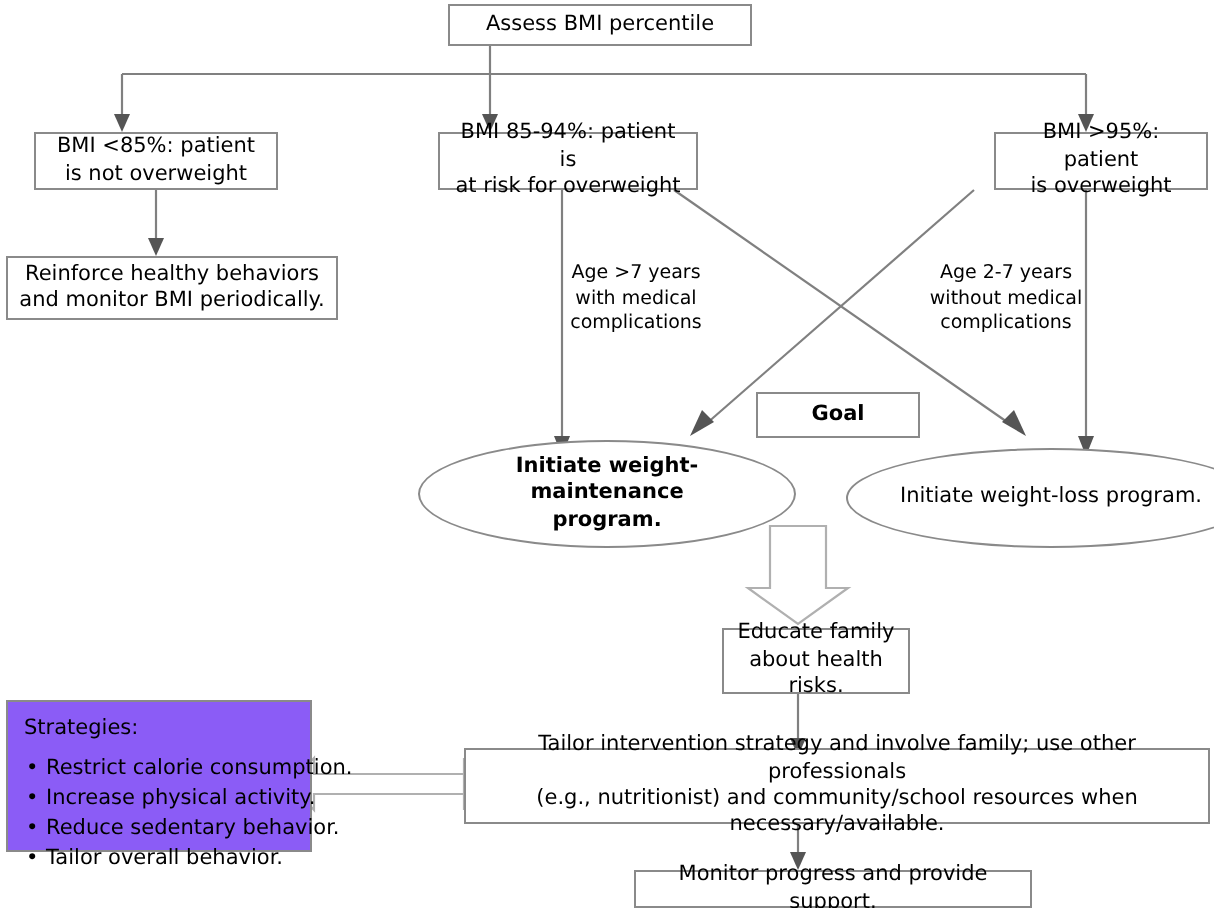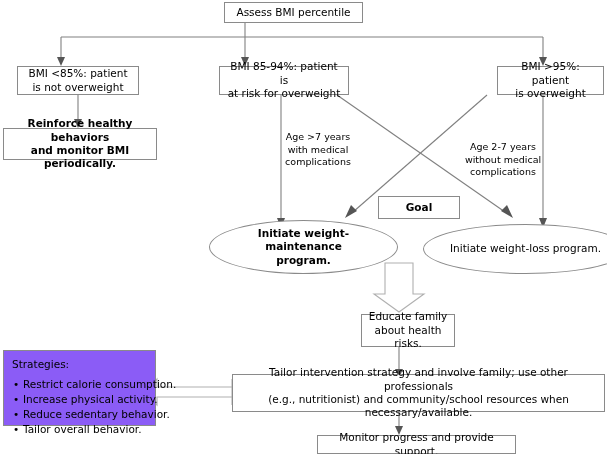--- a/index.html
+++ b/index.html
@@ -59,39 +59,39 @@
 
     <path class="ln" d="M399,347 L399,370"></path>
     <polygon class="ah" points="399,378 395,369 403,369"></polygon>
 
     <polygon class="blk" points="232,379 232,387 157,387 157,379 145,392 157,405 157,397 232,397 232,405"></polygon>
 
     <path class="ln" d="M399,412 L399,427"></path>
     <polygon class="ah" points="399,435 395,426 403,426"></polygon>
   </svg>
 
-  <div class="box" style="left:224px;top:2px;width:139px;height:21px;">Assess BMI percentile</div>
+  <div class="box" style="left:224px;top:2px;width:152px;height:21px;">Assess BMI percentile</div>
 
   <div class="box" style="left:17px;top:66px;width:122px;height:29px;white-space:pre-line;">BMI &lt;85%: patient
 is not overweight</div>
 
   <div class="box" style="left:219px;top:66px;width:130px;height:29px;white-space:pre-line;">BMI 85-94%: patient is
 at risk for overweight</div>
 
   <div class="box" style="left:497px;top:66px;width:107px;height:29px;white-space:pre-line;">BMI &gt;95%: patient
 is overweight</div>
 
-  <div class="box" style="left:3px;top:128px;width:154px;height:32px;white-space:pre-line;font-weight:bold;">Reinforce healthy behaviors
+  <div class="box" style="left:3px;top:128px;width:166px;height:32px;white-space:pre-line;">Reinforce healthy behaviors
 and monitor BMI periodically.</div>
 
   <div class="label" style="left:274px;top:131px;width:88px;white-space:pre-line;">Age &gt;7 years
 with medical
 complications</div>
 
-  <div class="label" style="left:453px;top:131px;width:100px;white-space:pre-line;margin-top:10px;">Age 2-7 years
+  <div class="label" style="left:453px;top:131px;width:100px;white-space:pre-line;">Age 2-7 years
 without medical
 complications</div>
 
   <div class="box goal" style="left:378px;top:196px;width:82px;height:23px;">Goal</div>
 
   <div class="oval" style="left:209px;top:220px;width:189px;height:54px;white-space:pre-line;font-weight:bold;">Initiate weight-maintenance
 program.</div>
 
   <div class="oval" style="left:423px;top:224px;width:205px;height:50px;">Initiate weight-loss program.</div>
 

